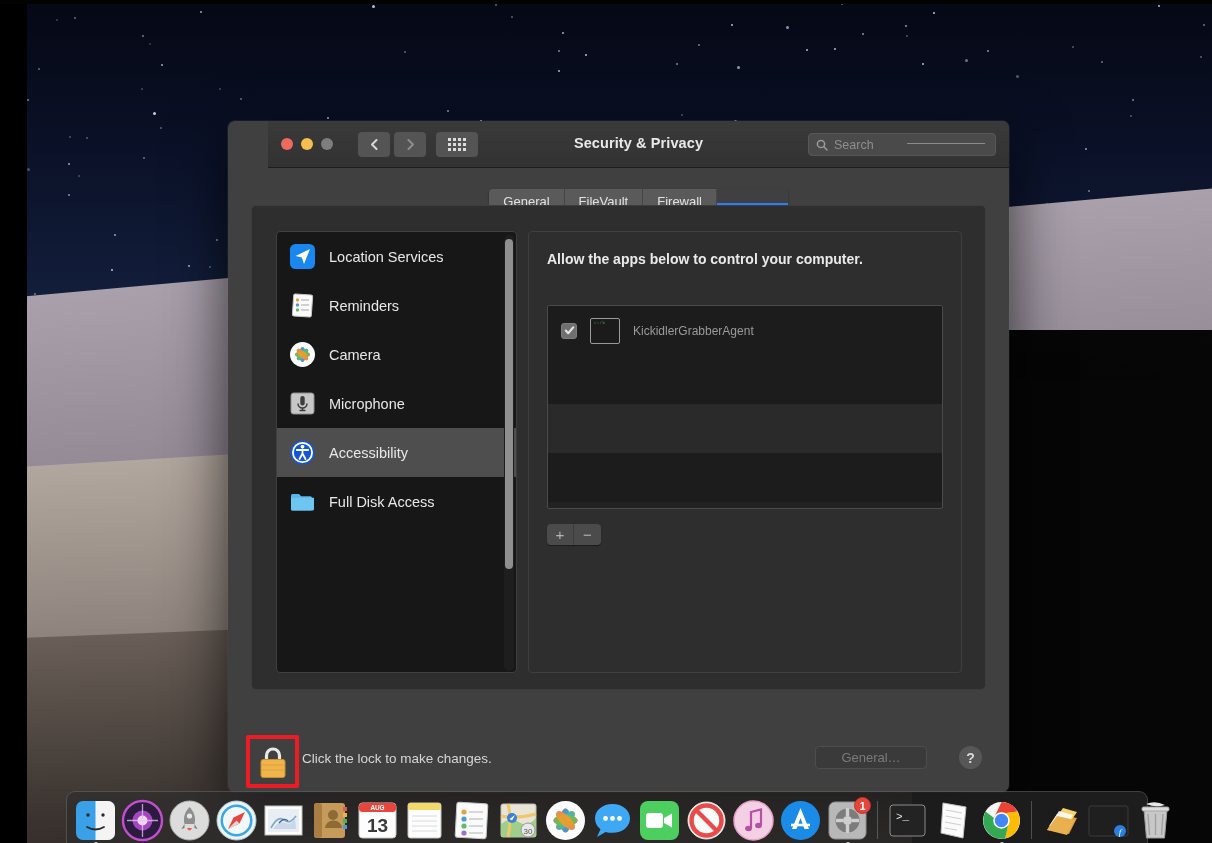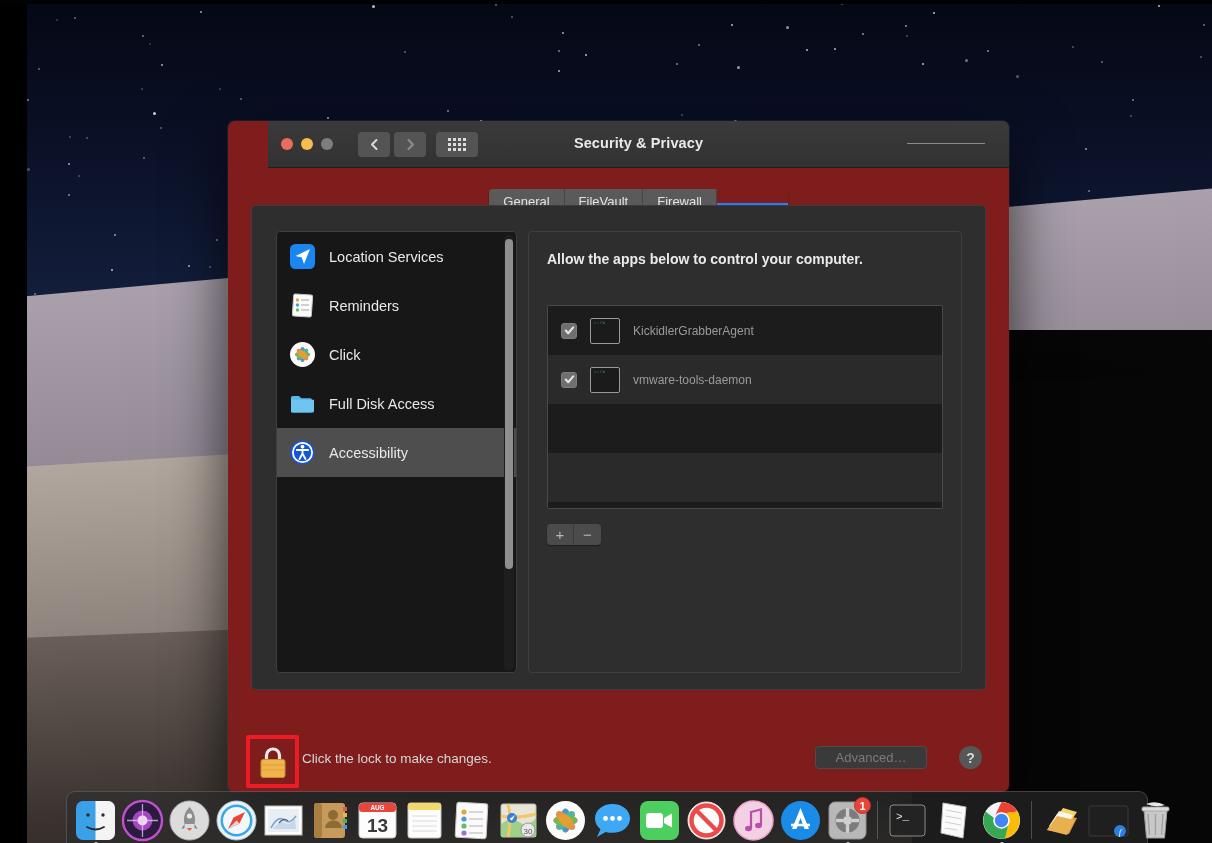--- a/index.html
+++ b/index.html
@@ -64,21 +64,21 @@
     position: absolute; left: 0; top: 0; width: 27px; height: 843px; background: #000;
   }
   .edge-top-black {
     position: absolute; left: 0; top: 0; width: 1212px; height: 4px; background: #020203;
   }
 
   
   #prefs-window {
     position: absolute;
     left: 228px; top: 121px; width: 781px; height: 671px;
-    background: #7f1d1d;
+    background: #404040;
     border-radius: 7px;
     box-shadow: 0 22px 60px rgba(0,0,0,.72), 0 0 0 1px rgba(255,255,255,.07);
     overflow: hidden;
     padding-left: 40px;
   }
   .titlebar {
     position: relative; height: 47px;
     background: linear-gradient(180deg, #3a3a3a 0%, #323232 100%);
     border-bottom: 1px solid #1d1d1d;
   }
@@ -479,20 +479,27 @@
           <i></i>
           <i></i>
           <i></i>
           <i></i>
           <i></i>
       </div>
     </div>
 
     <div class="win-title">Security &amp; Privacy</div>
 
+    <div class="searchbox">
+      <svg width="12" height="12" viewBox="0 0 12 12">
+        <circle cx="5" cy="5" r="3.6" fill="none" stroke="#9b9b9b" stroke-width="1.5"></circle>
+        <line x1="7.8" y1="7.8" x2="11" y2="11" stroke="#9b9b9b" stroke-width="1.5" stroke-linecap="round"></line>
+      </svg>
+      <input class="search-input" value="" placeholder="Search" style="">
+    </div>
     <div class="search-rule"></div>
   </div>
 
   <div class="tabs-wrap">
     <div class="tabs" id="tabs">
         <div class="tab">General</div>
         <div class="tab">FileVault</div>
         <div class="tab">Firewall</div>
         <div class="tab active">Privacy</div>
       </div>
@@ -529,37 +536,47 @@
           <ellipse rx="3.2" ry="7.4" fill="#f2c230"></ellipse>
           <ellipse rx="3.2" ry="7.4" fill="#eb5a3c" transform="rotate(45)"></ellipse>
           <ellipse rx="3.2" ry="7.4" fill="#d94fa0" transform="rotate(90)"></ellipse>
           <ellipse rx="3.2" ry="7.4" fill="#9b59c9" transform="rotate(135)"></ellipse>
           <ellipse rx="3.2" ry="7.4" fill="#3c8fe0" transform="rotate(180)" opacity=".9"></ellipse>
           <ellipse rx="3.2" ry="7.4" fill="#3fbfa8" transform="rotate(225)" opacity=".9"></ellipse>
           <ellipse rx="3.2" ry="7.4" fill="#6fc04a" transform="rotate(270)" opacity=".9"></ellipse>
           <ellipse rx="3.2" ry="7.4" fill="#f29a2e" transform="rotate(315)" opacity=".9"></ellipse>
         </g>
                 </svg></span>
-              <span class="sb-label">Click</span>
+              <span class="sb-label">Camera</span>
             </div>
             <div class="sb-item">
               <span class="sb-icon"><svg width="27" height="27" viewBox="0 0 27 27">
-                  <path d="M2 7.5 a1.6 1.6 0 0 1 1.6-1.6 h6.4 l2.2 2.4 h9.2 a1.6 1.6 0 0 1 1.6 1.6 V21 a1.6 1.6 0 0 1-1.6 1.6 H3.6 A1.6 1.6 0 0 1 2 21 Z" fill="#58b7e8"></path>
-        <path d="M2 9.8 h23 V21 a1.6 1.6 0 0 1-1.6 1.6 H3.6 A1.6 1.6 0 0 1 2 21 Z" fill="#6ec6f0"></path>
+                  <rect x="2" y="3" width="23" height="21" rx="2.5" fill="#c7c7c7" stroke="#8e8e8e"></rect>
+        <rect x="11.3" y="6" width="4.4" height="9.5" rx="2.2" fill="#3d3d3d"></rect>
+        <path d="M9 13.5 a4.5 4.5 0 0 0 9 0" fill="none" stroke="#3d3d3d" stroke-width="1.5"></path>
+        <line x1="13.5" y1="18" x2="13.5" y2="20.5" stroke="#3d3d3d" stroke-width="1.5"></line>
+        <line x1="10.5" y1="20.5" x2="16.5" y2="20.5" stroke="#3d3d3d" stroke-width="1.5"></line>
                 </svg></span>
-              <span class="sb-label">Full Disk Access</span>
+              <span class="sb-label">Microphone</span>
             </div>
             <div class="sb-item selected">
               <span class="sb-icon"><svg width="27" height="27" viewBox="0 0 27 27">
                   <circle cx="13.5" cy="13.5" r="12" fill="#1456d8"></circle>
         <circle cx="13.5" cy="13.5" r="9.6" fill="none" stroke="#fff" stroke-width="1.8"></circle>
         <circle cx="13.5" cy="7.6" r="1.9" fill="#fff"></circle>
         <path d="M7.8 11 h11.4 M13.5 10.5 v5 M13.5 14.5 l-3 5.5 M13.5 14.5 l3 5.5" stroke="#fff" stroke-width="1.8" fill="none" stroke-linecap="round"></path>
                 </svg></span>
               <span class="sb-label">Accessibility</span>
+            </div>
+            <div class="sb-item">
+              <span class="sb-icon"><svg width="27" height="27" viewBox="0 0 27 27">
+                  <path d="M2 7.5 a1.6 1.6 0 0 1 1.6-1.6 h6.4 l2.2 2.4 h9.2 a1.6 1.6 0 0 1 1.6 1.6 V21 a1.6 1.6 0 0 1-1.6 1.6 H3.6 A1.6 1.6 0 0 1 2 21 Z" fill="#58b7e8"></path>
+        <path d="M2 9.8 h23 V21 a1.6 1.6 0 0 1-1.6 1.6 H3.6 A1.6 1.6 0 0 1 2 21 Z" fill="#6ec6f0"></path>
+                </svg></span>
+              <span class="sb-label">Full Disk Access</span>
             </div>
           </div>
         <div class="scrolltrack"></div>
         <div class="scrollthumb"></div>
       </div>
 
       <div class="rightpane">
         <div class="pane-heading">Allow the apps below to control your computer.</div>
 
         <div class="applist" id="app-list">
@@ -567,31 +584,20 @@
               <div class="checkbox">
                 <svg width="11" height="11" viewBox="0 0 11 11">
                   <path d="M1.8 5.6 L4.2 8.2 L9.2 2.4"></path>
                 </svg>
               </div>
               <div class="app-icon">
                 <span>#!/b</span>
               </div>
               <span class="app-name">KickidlerGrabberAgent</span>
             </div>
-            <div class="app-row even">
-              <div class="checkbox">
-                <svg width="11" height="11" viewBox="0 0 11 11">
-                  <path d="M1.8 5.6 L4.2 8.2 L9.2 2.4"></path>
-                </svg>
-              </div>
-              <div class="app-icon">
-                <span>#!/b</span>
-              </div>
-              <span class="app-name">vmware-tools-daemon</span>
-            </div>
             <div class="app-row odd"></div>
             <div class="app-row even"></div>
             <div class="app-row odd"></div>
           </div>
 
         <div class="pm-group">
           <div class="pm-btn">+</div>
           <div class="pm-btn">−</div>
         </div>
       </div>
@@ -604,21 +610,21 @@
     <div class="lock-btn">
       <svg width="34" height="36" viewBox="0 0 34 36">
         <path d="M10.5 16 V11.5 a6.5 6.5 0 0 1 13 0 V16" fill="none" stroke="#e9e9e9" stroke-width="3.2"></path>
         <rect x="5" y="15.5" width="24" height="18" rx="2.2" fill="#f0b44a"></rect>
         <rect x="5" y="15.5" width="24" height="18" rx="2.2" fill="none" stroke="#c88f2e" stroke-width="1"></rect>
         <line x1="5" y1="21" x2="29" y2="21" stroke="#d9a13e" stroke-width="1"></line>
         <line x1="5" y1="26" x2="29" y2="26" stroke="#d9a13e" stroke-width="1"></line>
       </svg>
     </div>
     <div class="lock-text">Click the lock to make changes.</div>
-    <div class="advanced-btn">Advanced…</div>
+    <div class="advanced-btn">General…</div>
     <div class="help-btn">?</div>
   </div>
 
 </div>
 
 <div id="dock">
     <div class="dock-item"><svg width="45" height="45" viewBox="0 0 45 45">
         <rect x="3" y="3" width="39" height="39" rx="7" fill="#3aa0e8"></rect>
         <path d="M22.5 3 H35 a7 7 0 0 1 7 7 V35 a7 7 0 0 1-7 7 H22.5 Z" fill="#f4f4f4"></path>
         <circle cx="15" cy="17" r="1.7" fill="#2a2a2a"></circle>

